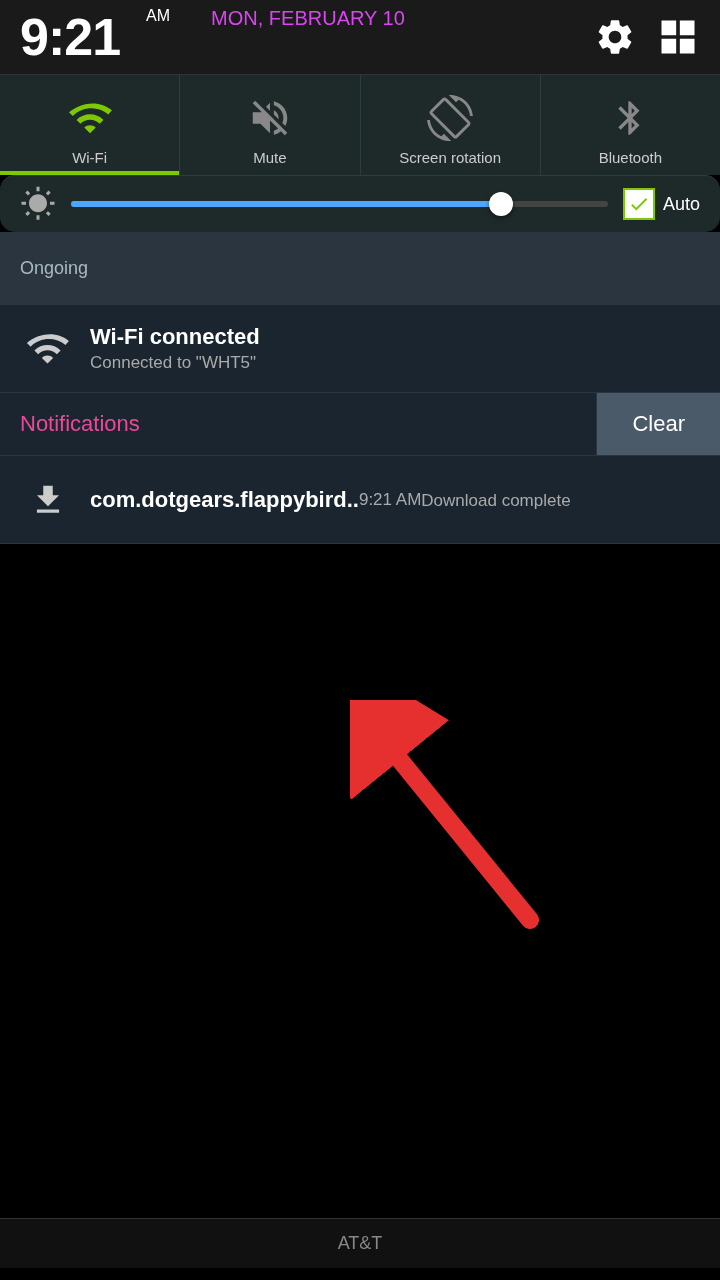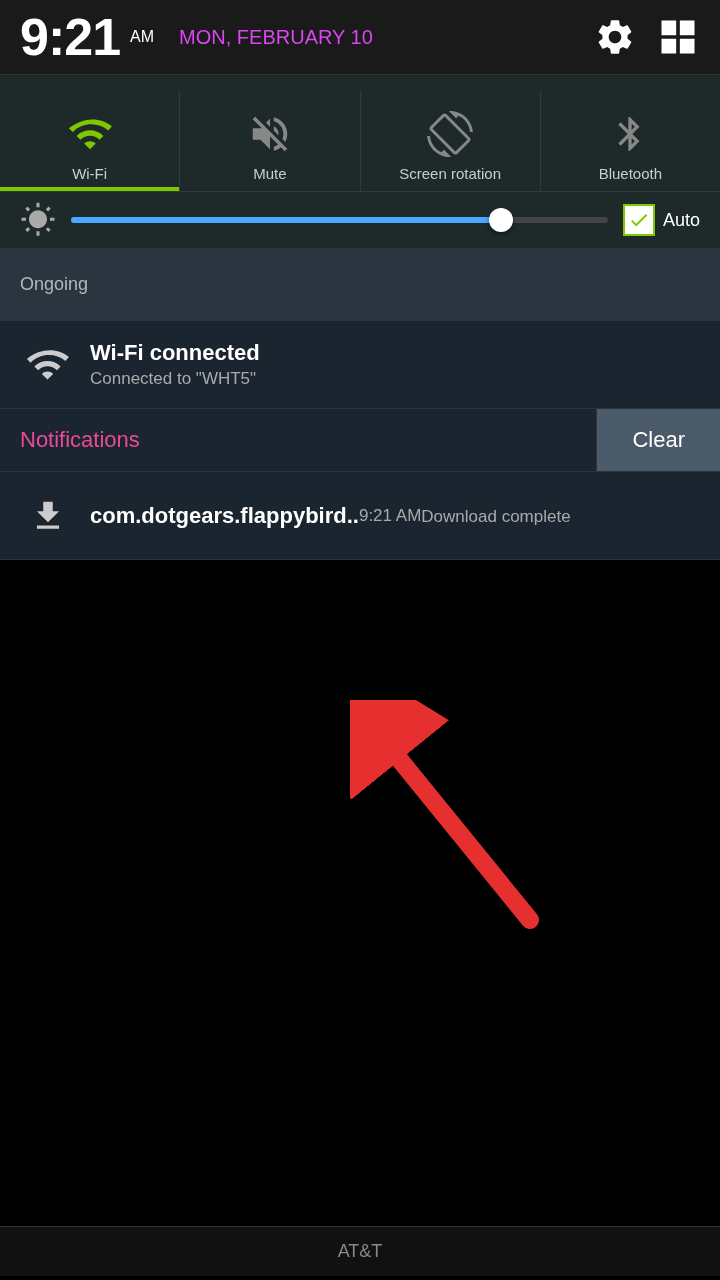--- a/index.html
+++ b/index.html
@@ -17,22 +17,22 @@
       width: 100%;
       height: 75px;
       background: #1a1a1a;
       display: flex;
       align-items: center;
       padding: 0 20px;
       border-bottom: 1px solid #333;
     }
     .time-block {
       display: flex;
-      align-items: center;
-      gap: 10px;
+      align-items: flex-start;
+      gap: 26px;
     }
     .time-main {
       font-size: 52px;
       font-weight: bold;
       color: #fff;
       letter-spacing: -1px;
     }
     .time-ampm {
       font-size: 16px;
       color: #fff;
@@ -59,21 +59,20 @@
     .qs-tile {
       flex: 1;
       display: flex;
       flex-direction: column;
       align-items: center;
       justify-content: center;
       padding: 18px 5px 8px;
       border-right: 1px solid #2d3d3d;
       position: relative;
       cursor: pointer;
-      margin-top: 16px;
     }
     .qs-tile:last-child { border-right: none; }
     .qs-icon {
       width: 50px;
       height: 50px;
       display: flex;
       align-items: center;
       justify-content: center;
     }
     .qs-label {
@@ -95,20 +94,21 @@
 
     
     #brightness-row {
       width: 100%;
       background: #1e2a2a;
       display: flex;
       align-items: center;
       padding: 10px 20px;
       gap: 15px;
       border-top: 1px solid #2d3d3d;
+      border-radius: 15px;
     }
     .brightness-sun {
       width: 36px;
       height: 36px;
       fill: #aaa;
     }
     .brightness-slider-track {
       flex: 1;
       height: 6px;
       background: #444;
@@ -265,21 +265,21 @@
     #red-arrow {
       position: absolute;
       left: 350px;
       top: 700px;
       pointer-events: none;
     }
 
     
     #carrier-bar {
       position: absolute;
-      bottom: 4px;
+      bottom: 12px;
       width: 100%;
       height: 50px;
       background: #111;
       display: flex;
       align-items: center;
       justify-content: center;
       border-top: 1px solid #333;
     }
     .carrier-name {
       font-size: 18px;

